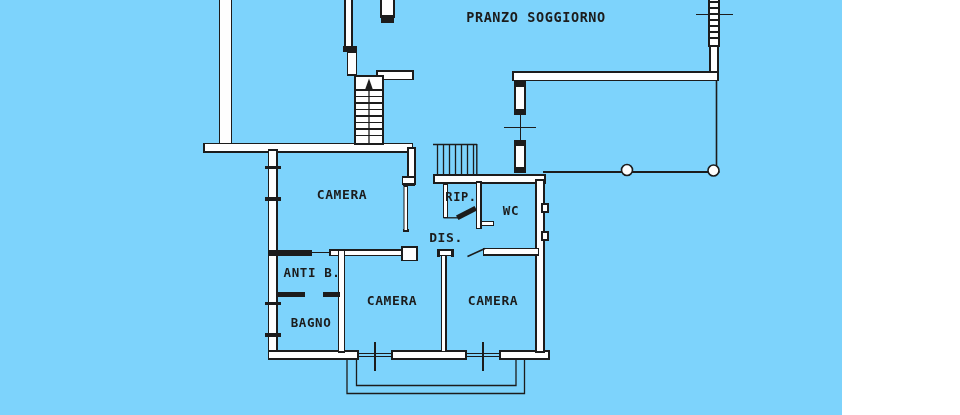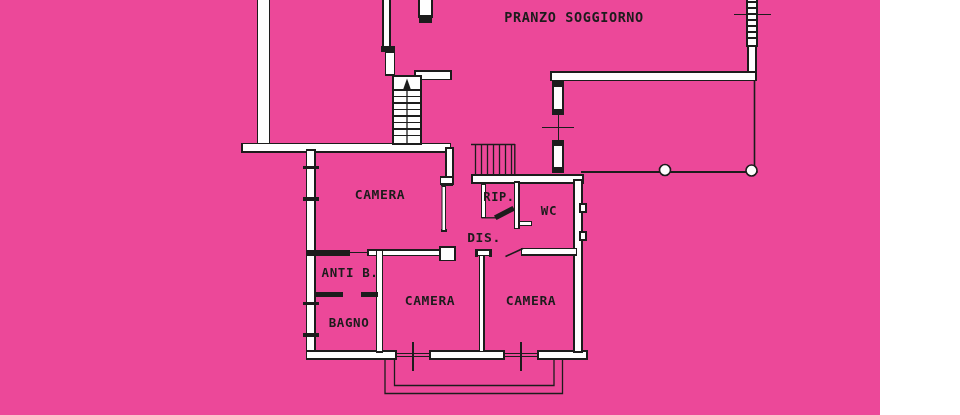--- a/index.html
+++ b/index.html
@@ -1,17 +1,17 @@
 <!DOCTYPE html>
 <html><head>
 <meta charset="utf-8">
 <style>
   html,body{margin:0;padding:0;background:#ffffff;}
-  #canvas{position:relative;width:842px;height:415px;background:#ec4899;overflow:hidden;
-          font-family:"DejaVu Sans Mono", monospace;padding-left:38px;}
+  #canvas{position:relative;width:842px;height:415px;background:#7dd3fc;overflow:hidden;
+          font-family:"DejaVu Sans Mono", monospace;}
   svg{display:block;}
   svg text{font-family:"DejaVu Sans Mono", monospace;font-weight:700;fill:#1c1c1c;letter-spacing:0.6px;}
 </style>
 </head>
 <body>
 
 <div id="canvas">
 <svg width="960" height="415" viewBox="0 0 960 415">
 
   <g stroke="#1c1c1c" stroke-width="1.6" fill="#fefefe" shape-rendering="crispEdges">

